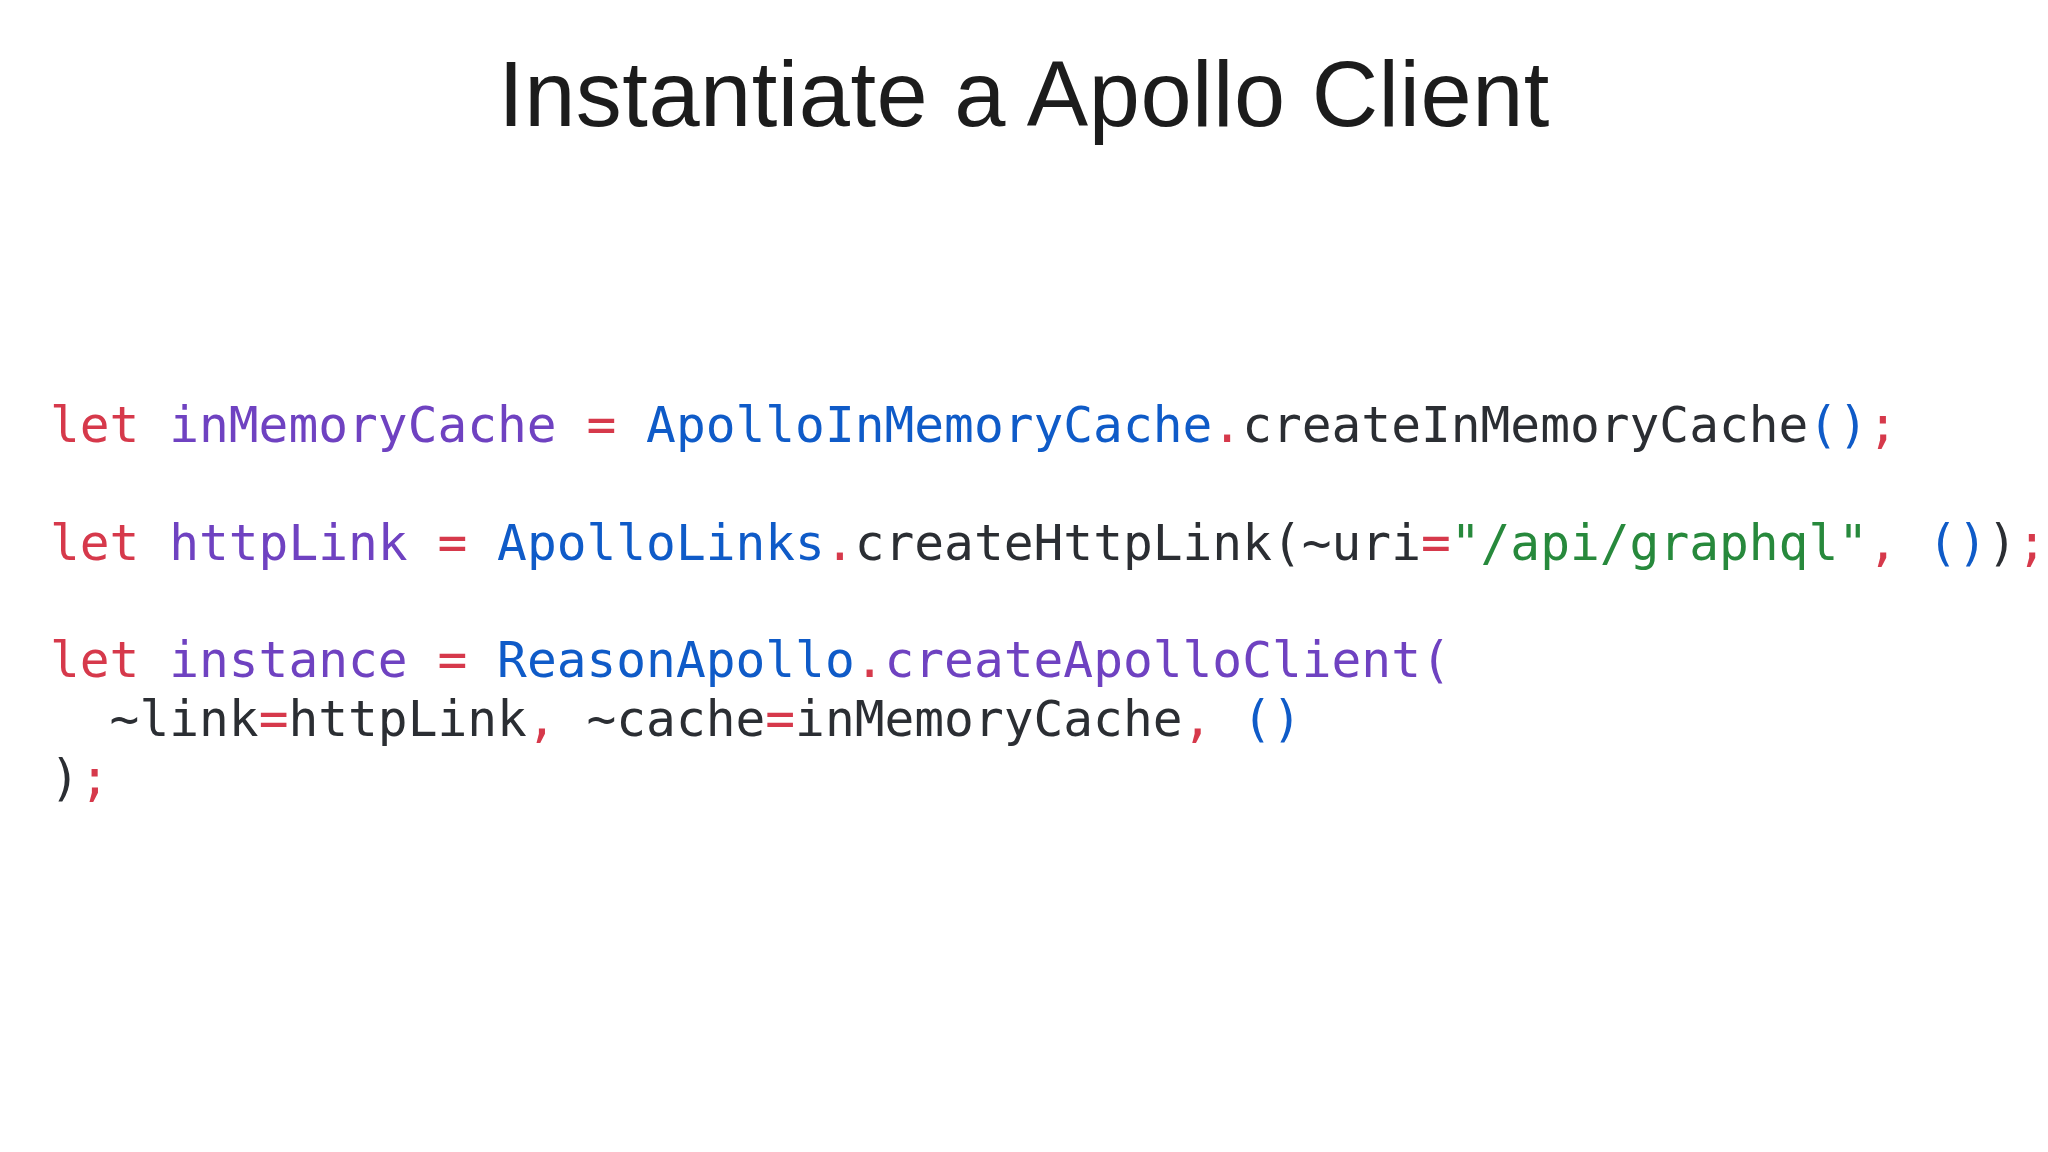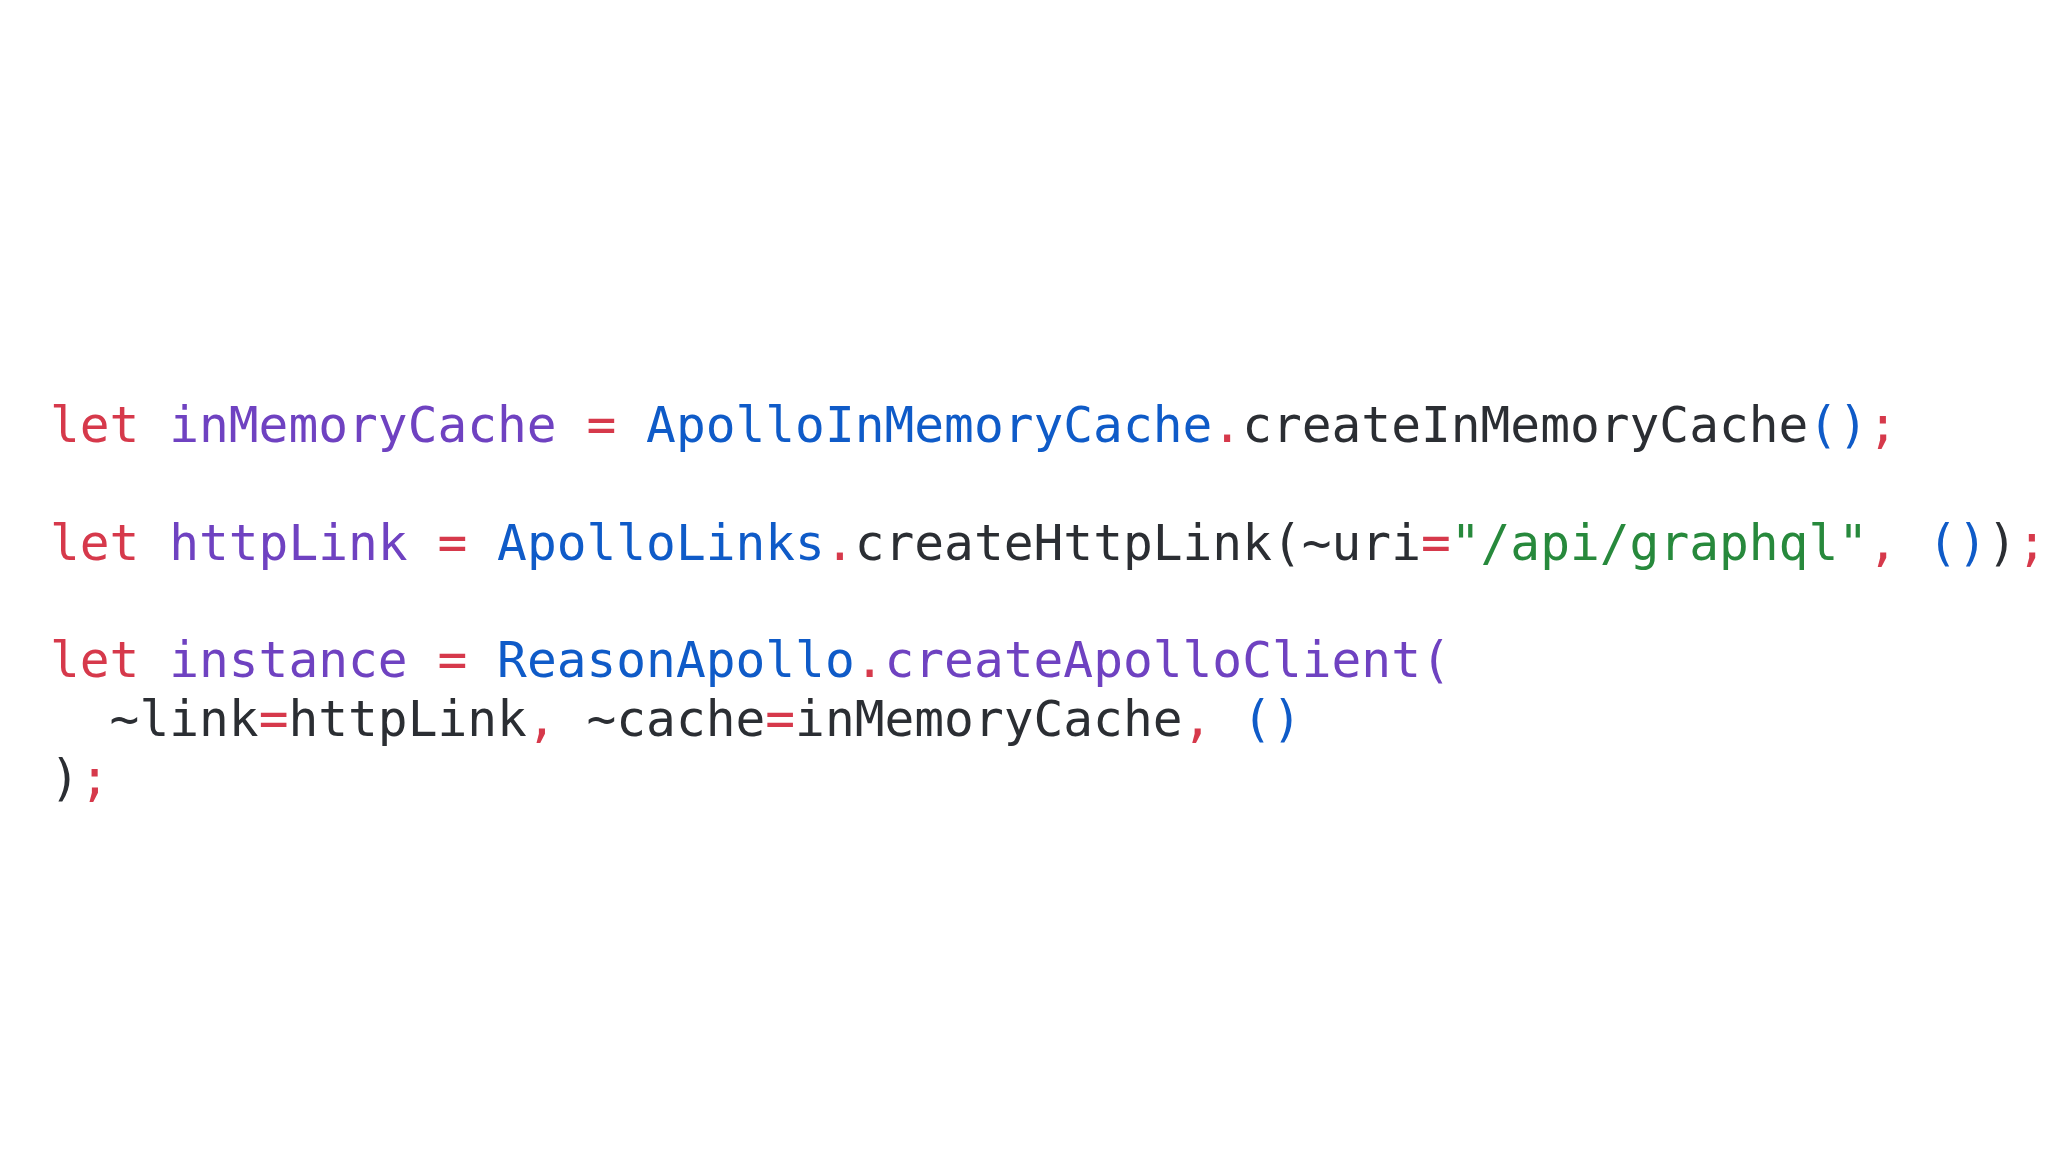--- a/index.html
+++ b/index.html
@@ -44,15 +44,16 @@
     font-weight: 500;
   }
   .code-line {
     white-space: pre;
   }
 </style>
 </head>
 <body style="background: rgb(255, 255, 255);">
 
 <div class="slide">
+  <h1 class="slide-title" style="color: rgb(28, 28, 28);">Instantiate a Apollo Client</h1>
 
   <pre class="code-block"><div class="code-line"><span style="color: rgb(214, 57, 75);">let</span><span style="color: rgb(43, 46, 51);"> </span><span style="color: rgb(111, 66, 193);">inMemoryCache</span><span style="color: rgb(43, 46, 51);"> </span><span style="color: rgb(214, 57, 75);">=</span><span style="color: rgb(43, 46, 51);"> </span><span style="color: rgb(15, 91, 200);">ApolloInMemoryCache</span><span style="color: rgb(214, 57, 75);">.</span><span style="color: rgb(43, 46, 51);">createInMemoryCache</span><span style="color: rgb(15, 91, 200);">()</span><span style="color: rgb(214, 57, 75);">;</span></div><div class="code-line">&nbsp;</div><div class="code-line"><span style="color: rgb(214, 57, 75);">let</span><span style="color: rgb(43, 46, 51);"> </span><span style="color: rgb(111, 66, 193);">httpLink</span><span style="color: rgb(43, 46, 51);"> </span><span style="color: rgb(214, 57, 75);">=</span><span style="color: rgb(43, 46, 51);"> </span><span style="color: rgb(15, 91, 200);">ApolloLinks</span><span style="color: rgb(214, 57, 75);">.</span><span style="color: rgb(43, 46, 51);">createHttpLink(~uri</span><span style="color: rgb(214, 57, 75);">=</span><span style="color: rgb(39, 137, 60);">"/api/graphql"</span><span style="color: rgb(214, 57, 75);">,</span><span style="color: rgb(43, 46, 51);"> </span><span style="color: rgb(15, 91, 200);">()</span><span style="color: rgb(43, 46, 51);">)</span><span style="color: rgb(214, 57, 75);">;</span></div><div class="code-line">&nbsp;</div><div class="code-line"><span style="color: rgb(214, 57, 75);">let</span><span style="color: rgb(43, 46, 51);"> </span><span style="color: rgb(111, 66, 193);">instance</span><span style="color: rgb(43, 46, 51);"> </span><span style="color: rgb(214, 57, 75);">=</span><span style="color: rgb(43, 46, 51);"> </span><span style="color: rgb(15, 91, 200);">ReasonApollo</span><span style="color: rgb(214, 57, 75);">.</span><span style="color: rgb(111, 66, 193);">createApolloClient(</span></div><div class="code-line"><span style="color: rgb(43, 46, 51);">  ~link</span><span style="color: rgb(214, 57, 75);">=</span><span style="color: rgb(43, 46, 51);">httpLink</span><span style="color: rgb(214, 57, 75);">,</span><span style="color: rgb(43, 46, 51);"> ~cache</span><span style="color: rgb(214, 57, 75);">=</span><span style="color: rgb(43, 46, 51);">inMemoryCache</span><span style="color: rgb(214, 57, 75);">,</span><span style="color: rgb(43, 46, 51);"> </span><span style="color: rgb(15, 91, 200);">()</span></div><div class="code-line"><span style="color: rgb(43, 46, 51);">)</span><span style="color: rgb(214, 57, 75);">;</span></div></pre>
 </div>
 
 </body></html>

